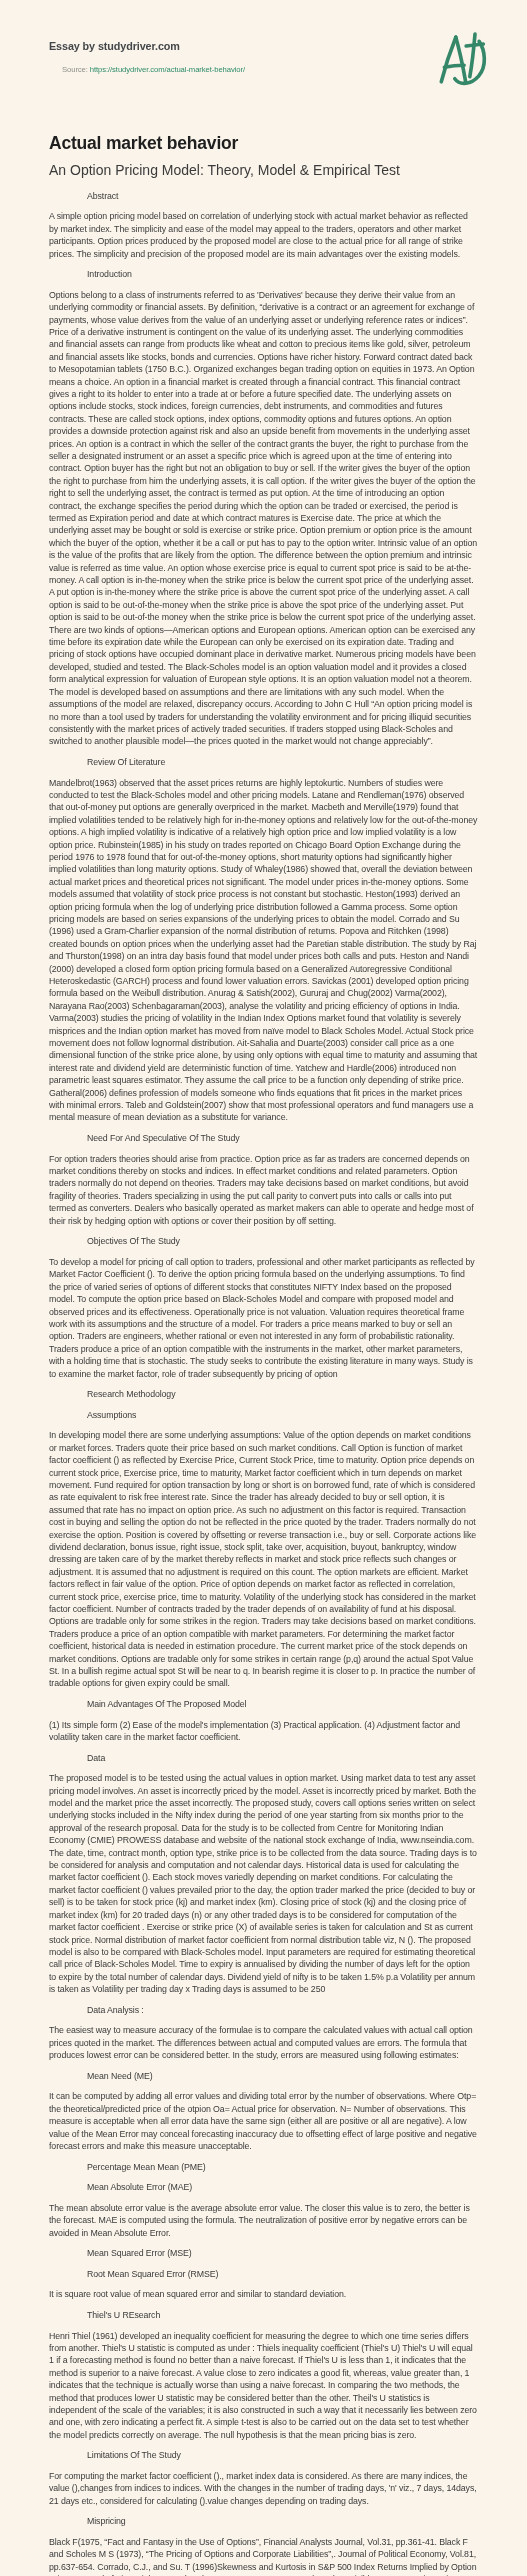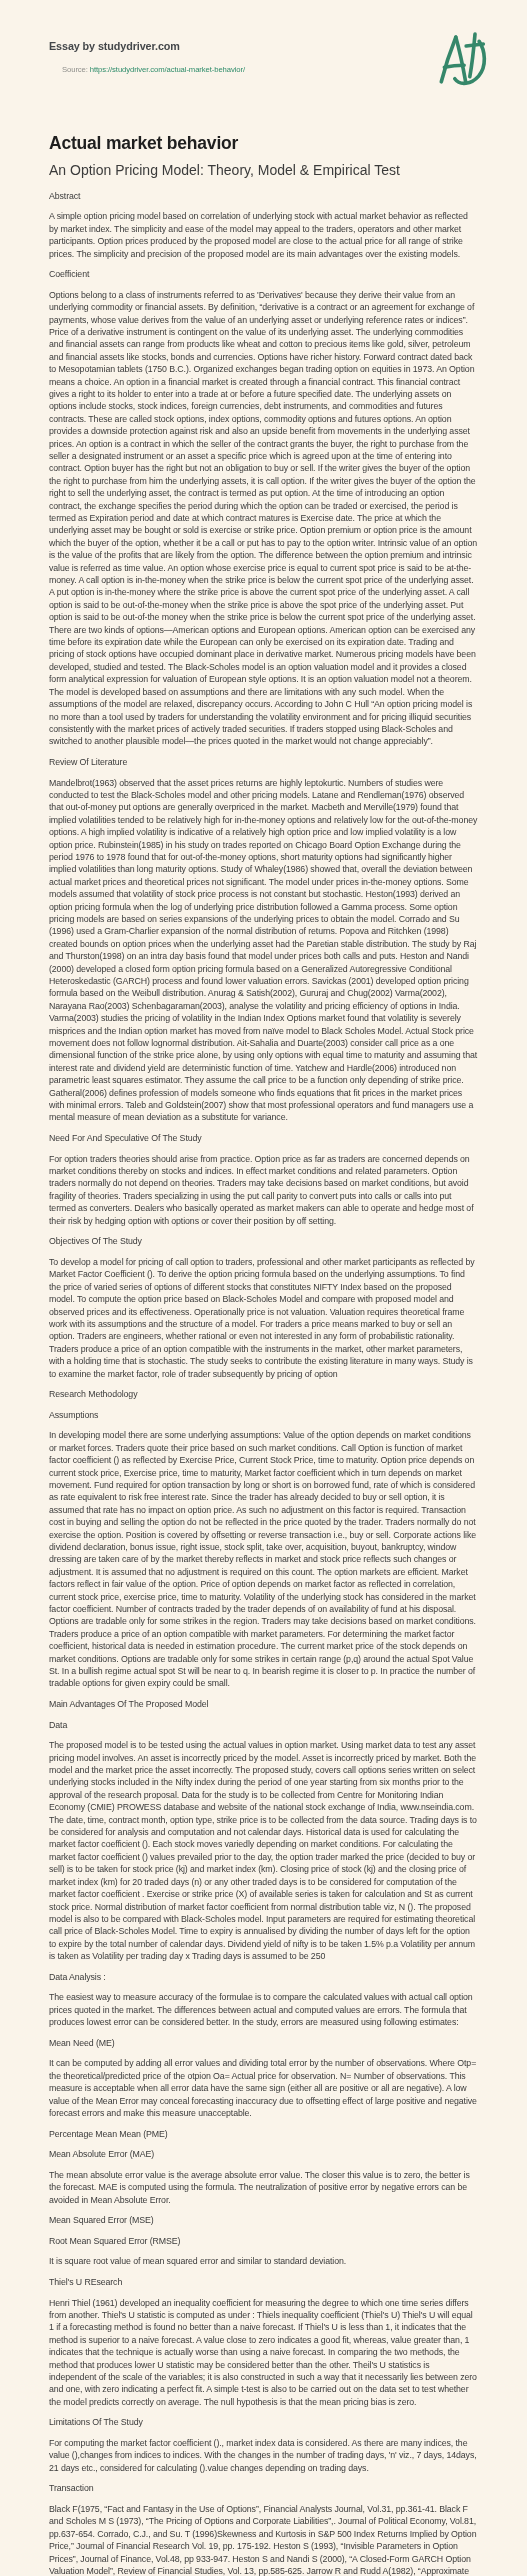--- a/index.html
+++ b/index.html
@@ -59,20 +59,21 @@
   .article p{
     width:429px;
     font-size:8.8px;
     line-height:12.4px;
     letter-spacing:-0.1px;
     margin:0 0 8.2px 0;
     color:#3b3b3b;
   }
   .article p.heading{
     margin-top:0;
+    margin-left:38px;
   }
 </style>
 </head>
 <body>
 
 <div class="page">
 
   <div class="header">
     <p class="brand">Essay by studydriver.com</p>
     <p class="source-line"><span>Source:</span> <a href="#">https://studydriver.com/actual-market-behavior/</a></p>
@@ -89,46 +90,47 @@
       </svg>
     </div>
   </div>
 
   <h1 class="title">Actual market behavior</h1>
   <p class="subtitle">An Option Pricing Model: Theory, Model &amp; Empirical Test</p>
 
   <div class="article" id="article-blocks">
       <p class="heading">Abstract</p>
       <p class="paragraph">A simple option pricing model based on correlation of underlying stock with actual market behavior as reflected by market index. The simplicity and ease of the model may appeal to the traders, operators and other market participants. Option prices produced by the proposed model are close to the actual price for all range of strike prices. The simplicity and precision of the proposed model are its main advantages over the existing models.</p>
-      <p class="heading">Coefficient</p>
+      <p class="heading">Introduction</p>
       <p class="paragraph">Options belong to a class of instruments referred to as 'Derivatives' because they derive their value from an underlying commodity or financial assets. By definition, “derivative is a contract or an agreement for exchange of payments, whose value derives from the value of an underlying asset or underlying reference rates or indices”. Price of a derivative instrument is contingent on the value of its underlying asset. The underlying commodities and financial assets can range from products like wheat and cotton to precious items like gold, silver, petroleum and financial assets like stocks, bonds and currencies. Options have richer history. Forward contract dated back to Mesopotamian tablets (1750 B.C.). Organized exchanges began trading option on equities in 1973. An Option means a choice. An option in a financial market is created through a financial contract. This financial contract gives a right to its holder to enter into a trade at or before a future specified date. The underlying assets on options include stocks, stock indices, foreign currencies, debt instruments, and commodities and futures contracts. These are called stock options, index options, commodity options and futures options. An option provides a downside protection against risk and also an upside benefit from movements in the underlying asset prices. An option is a contract in which the seller of the contract grants the buyer, the right to purchase from the seller a designated instrument or an asset a specific price which is agreed upon at the time of entering into contract. Option buyer has the right but not an obligation to buy or sell. If the writer gives the buyer of the option the right to purchase from him the underlying assets, it is call option. If the writer gives the buyer of the option the right to sell the underlying asset, the contract is termed as put option. At the time of introducing an option contract, the exchange specifies the period during which the option can be traded or exercised, the period is termed as Expiration period and date at which contract matures is Exercise date. The price at which the underlying asset may be bought or sold is exercise or strike price. Option premium or option price is the amount which the buyer of the option, whether it be a call or put has to pay to the option writer. Intrinsic value of an option is the value of the profits that are likely from the option. The difference between the option premium and intrinsic value is referred as time value. An option whose exercise price is equal to current spot price is said to be at-the-money. A call option is in-the-money when the strike price is below the current spot price of the underlying asset. A put option is in-the-money where the strike price is above the current spot price of the underlying asset. A call option is said to be out-of-the-money when the strike price is above the spot price of the underlying asset. Put option is said to be out-of-the money when the strike price is below the current spot price of the underlying asset. There are two kinds of options—American options and European options. American option can be exercised any time before its expiration date while the European can only be exercised on its expiration date. Trading and pricing of stock options have occupied dominant place in derivative market. Numerous pricing models have been developed, studied and tested. The Black-Scholes model is an option valuation model and it provides a closed form analytical expression for valuation of European style options. It is an option valuation model not a theorem. The model is developed based on assumptions and there are limitations with any such model. When the assumptions of the model are relaxed, discrepancy occurs. According to John C Hull “An option pricing model is no more than a tool used by traders for understanding the volatility environment and for pricing illiquid securities consistently with the market prices of actively traded securities. If traders stopped using Black-Scholes and switched to another plausible model—the prices quoted in the market would not change appreciably”.</p>
       <p class="heading">Review Of Literature</p>
       <p class="paragraph">Mandelbrot(1963) observed that the asset prices returns are highly leptokurtic. Numbers of studies were conducted to test the Black-Scholes model and other pricing models. Latane and Rendleman(1976) observed that out-of-money put options are generally overpriced in the market. Macbeth and Merville(1979) found that implied volatilities tended to be relatively high for in-the-money options and relatively low for the out-of-the-money options. A high implied volatility is indicative of a relatively high option price and low implied volatility is a low option price. Rubinstein(1985) in his study on trades reported on Chicago Board Option Exchange during the period 1976 to 1978 found that for out-of-the-money options, short maturity options had significantly higher implied volatilities than long maturity options. Study of Whaley(1986) showed that, overall the deviation between actual market prices and theoretical prices not significant. The model under prices in-the-money options. Some models assumed that volatility of stock price process is not constant but stochastic. Heston(1993) derived an option pricing formula when the log of underlying price distribution followed a Gamma process. Some option pricing models are based on series expansions of the underlying prices to obtain the model. Corrado and Su (1996) used a Gram-Charlier expansion of the normal distribution of returns. Popova and Ritchken (1998) created bounds on option prices when the underlying asset had the Paretian stable distribution. The study by Raj and Thurston(1998) on an intra day basis found that model under prices both calls and puts. Heston and Nandi (2000) developed a closed form option pricing formula based on a Generalized Autoregressive Conditional Heteroskedastic (GARCH) process and found lower valuation errors. Savickas (2001) developed option pricing formula based on the Weibull distribution. Anurag &amp; Satish(2002), Gururaj and Chug(2002) Varma(2002), Narayana Rao(2003) Schenbagaraman(2003), analyse the volatility and pricing efficiency of options in India. Varma(2003) studies the pricing of volatility in the Indian Index Options market found that volatility is severely misprices and the Indian option market has moved from naïve model to Black Scholes Model. Actual Stock price movement does not follow lognormal distribution. Ait-Sahalia and Duarte(2003) consider call price as a one dimensional function of the strike price alone, by using only options with equal time to maturity and assuming that interest rate and dividend yield are deterministic function of time. Yatchew and Hardle(2006) introduced non parametric least squares estimator. They assume the call price to be a function only depending of strike price. Gatheral(2006) defines profession of models someone who finds equations that fit prices in the market prices with minimal errors. Taleb and Goldstein(2007) show that most professional operators and fund managers use a mental measure of mean deviation as a substitute for variance.</p>
       <p class="heading">Need For And Speculative Of The Study</p>
       <p class="paragraph">For option traders theories should arise from practice. Option price as far as traders are concerned depends on market conditions thereby on stocks and indices. In effect market conditions and related parameters. Option traders normally do not depend on theories. Traders may take decisions based on market conditions, but avoid fragility of theories. Traders specializing in using the put call parity to convert puts into calls or calls into put termed as converters. Dealers who basically operated as market makers can able to operate and hedge most of their risk by hedging option with options or cover their position by off setting.</p>
       <p class="heading">Objectives Of The Study</p>
       <p class="paragraph">To develop a model for pricing of call option to traders, professional and other market participants as reflected by Market Factor Coefficient (). To derive the option pricing formula based on the underlying assumptions. To find the price of varied series of options of different stocks that constitutes NIFTY Index based on the proposed model. To compute the option price based on Black-Scholes Model and compare with proposed model and observed prices and its effectiveness. Operationally price is not valuation. Valuation requires theoretical frame work with its assumptions and the structure of a model. For traders a price means marked to buy or sell an option. Traders are engineers, whether rational or even not interested in any form of probabilistic rationality. Traders produce a price of an option compatible with the instruments in the market, other market parameters, with a holding time that is stochastic. The study seeks to contribute the existing literature in many ways. Study is to examine the market factor, role of trader subsequently by pricing of option</p>
       <p class="heading">Research Methodology</p>
       <p class="heading">Assumptions</p>
       <p class="paragraph">In developing model there are some underlying assumptions: Value of the option depends on market conditions or market forces. Traders quote their price based on such market conditions. Call Option is function of market factor coefficient () as reflected by Exercise Price, Current Stock Price, time to maturity. Option price depends on current stock price, Exercise price, time to maturity, Market factor coefficient which in turn depends on market movement. Fund required for option transaction by long or short is on borrowed fund, rate of which is considered as rate equivalent to risk free interest rate. Since the trader has already decided to buy or sell option, it is assumed that rate has no impact on option price. As such no adjustment on this factor is required. Transaction cost in buying and selling the option do not be reflected in the price quoted by the trader. Traders normally do not exercise the option. Position is covered by offsetting or reverse transaction i.e., buy or sell. Corporate actions like dividend declaration, bonus issue, right issue, stock split, take over, acquisition, buyout, bankruptcy, window dressing are taken care of by the market thereby reflects in market and stock price reflects such changes or adjustment. It is assumed that no adjustment is required on this count. The option markets are efficient. Market factors reflect in fair value of the option. Price of option depends on market factor as reflected in correlation, current stock price, exercise price, time to maturity. Volatility of the underlying stock has considered in the market factor coefficient. Number of contracts traded by the trader depends of on availability of fund at his disposal. Options are tradable only for some strikes in the region. Traders may take decisions based on market conditions. Traders produce a price of an option compatible with market parameters. For determining the market factor coefficient, historical data is needed in estimation procedure. The current market price of the stock depends on market conditions. Options are tradable only for some strikes in certain range (p,q) around the actual Spot Value St. In a bullish regime actual spot St will be near to q. In bearish regime it is closer to p. In practice the number of tradable options for given expiry could be small.</p>
       <p class="heading">Main Advantages Of The Proposed Model</p>
+      <p class="paragraph">(1) Its simple form (2) Ease of the model's implementation (3) Practical application. (4) Adjustment factor and volatility taken care in the market factor coefficient.</p>
       <p class="heading">Data</p>
       <p class="paragraph">The proposed model is to be tested using the actual values in option market. Using market data to test any asset pricing model involves. An asset is incorrectly priced by the model. Asset is incorrectly priced by market. Both the model and the market price the asset incorrectly. The proposed study, covers call options series written on select underlying stocks included in the Nifty index during the period of one year starting from six months prior to the approval of the research proposal. Data for the study is to be collected from Centre for Monitoring Indian Economy (CMIE) PROWESS database and website of the national stock exchange of India, www.nseindia.com. The date, time, contract month, option type, strike price is to be collected from the data source. Trading days is to be considered for analysis and computation and not calendar days. Historical data is used for calculating the market factor coefficient (). Each stock moves variedly depending on market conditions. For calculating the market factor coefficient () values prevailed prior to the day, the option trader marked the price (decided to buy or sell) is to be taken for stock price (kj) and market index (km). Closing price of stock (kj) and the closing price of market index (km) for 20 traded days (n) or any other traded days is to be considered for computation of the market factor coefficient . Exercise or strike price (X) of available series is taken for calculation and St as current stock price. Normal distribution of market factor coefficient from normal distribution table viz, N (). The proposed model is also to be compared with Black-Scholes model. Input parameters are required for estimating theoretical call price of Black-Scholes Model. Time to expiry is annualised by dividing the number of days left for the option to expire by the total number of calendar days. Dividend yield of nifty is to be taken 1.5% p.a Volatility per annum is taken as Volatility per trading day x Trading days is assumed to be 250</p>
       <p class="heading">Data Analysis :</p>
       <p class="paragraph">The easiest way to measure accuracy of the formulae is to compare the calculated values with actual call option prices quoted in the market. The differences between actual and computed values are errors. The formula that produces lowest error can be considered better. In the study, errors are measured using following estimates:</p>
       <p class="heading">Mean Need (ME)</p>
       <p class="paragraph">It can be computed by adding all error values and dividing total error by the number of observations. Where Otp= the theoretical/predicted price of the otpion Oa= Actual price for observation. N= Number of observations. This measure is acceptable when all error data have the same sign (either all are positive or all are negative). A low value of the Mean Error may conceal forecasting inaccuracy due to offsetting effect of large positive and negative forecast errors and make this measure unacceptable.</p>
       <p class="heading">Percentage Mean Mean (PME)</p>
       <p class="heading">Mean Absolute Error (MAE)</p>
       <p class="paragraph">The mean absolute error value is the average absolute error value. The closer this value is to zero, the better is the forecast. MAE is computed using the formula. The neutralization of positive error by negative errors can be avoided in Mean Absolute Error.</p>
       <p class="heading">Mean Squared Error (MSE)</p>
       <p class="heading">Root Mean Squared Error (RMSE)</p>
       <p class="paragraph">It is square root value of mean squared error and similar to standard deviation.</p>
       <p class="heading">Thiel's U REsearch</p>
       <p class="paragraph">Henri Thiel (1961) developed an inequality coefficient for measuring the degree to which one time series differs from another. Thiel's U statistic is computed as under : Thiels inequality coefficient (Thiel's U) Thiel's U will equal 1 if a forecasting method is found no better than a naive forecast. If Thiel's U is less than 1, it indicates that the method is superior to a naive forecast. A value close to zero indicates a good fit, whereas, value greater than, 1 indicates that the technique is actually worse than using a naive forecast. In comparing the two methods, the method that produces lower U statistic may be considered better than the other. Theil's U statistics is independent of the scale of the variables; it is also constructed in such a way that it necessarily lies between zero and one, with zero indicating a perfect fit. A simple t-test is also to be carried out on the data set to test whether the model predicts correctly on average. The null hypothesis is that the mean pricing bias is zero.</p>
       <p class="heading">Limitations Of The Study</p>
       <p class="paragraph">For computing the market factor coefficient ()., market index data is considered. As there are many indices, the value (),changes from indices to indices. With the changes in the number of trading days, 'n' viz., 7 days, 14days, 21 days etc., considered for calculating ().value changes depending on trading days.</p>
-      <p class="heading">Transaction</p>
+      <p class="heading">Mispricing</p>
       <p class="paragraph">Black F(1975, “Fact and Fantasy in the Use of Options”, Financial Analysts Journal, Vol.31, pp.361-41. Black F and Scholes M S (1973), “The Pricing of Options and Corporate Liabilities”,. Journal of Political Economy, Vol.81, pp.637-654. Corrado, C.J., and Su. T (1996)Skewness and Kurtosis in S&amp;P 500 Index Returns Implied by Option Price,” Journal of Financial Research Vol. 19, pp. 175-192. Heston S (1993), “Invisible Parameters in Option Prices”, Journal of Finance, Vol.48, pp 933-947. Heston S and Nandi S (2000), “A Closed-Form GARCH Option Valuation Model”, Review of Financial Studies, Vol. 13, pp.585-625. Jarrow R and Rudd A(1982), “Approximate Option Valuation for Arbitrary Stochastic Processes”, Journal of Financial Economics, Vol. 10, pp. 347-369. Latane H Rendlemen R J (1976), “Standard Deviations of Stock Price Ratios Implied in Option Prices”, Journal of Finance, Vol. 31, pp-369-381. MacBeth J D and Merville L J (1979), “An Empirical Examination of the Black-Scholes Call Option Pricing Model”, Journal of Finance, Vol.34, pp. 1173-1186. Mandelbrot B B (1963), “The Variation of Certain Speculative Prices,” Journal of Business, Vol.36, pp. 394-419.” Popova I and Ritchken P (1998), “On Bounding Option Prices in Paretian Stable Markets”, Journal of Derivatives, Vol.5, pp.32-43. Raj M and Thurston, D C, (1998), “Transaction Data Examination of the Effectiveness of the Black-Scholes Model for Option Pricing Options on Nikkei Index Futures”, Journal of Financial and Strategic Decisions Vol.11, No.1 Rubinstein M(1995), As Simple as One, Two, Three”, Risk, Vol.8, pp.44-47 “Non-parametric Test of Alternative Option Pricing Models using all Reported trades and Quotes on the 30 Most Active CBOE Option Classes From August 23, 1976 Through August 31, 1973”, Journal of Finance, Vol.40, No.2, 445-480. Savickas. R (2001), “A simple option pricing formula” https://ssrn.com/abstract-265854 Thiel.H (1961), Economic Forecast and Policy, 2nd Revised Edition, North Holland Publishing Co., Amsterdam. Taleb.N. (2007): “Scale-Invariance in Practice: some questions and workable Patches”, working paper. Thorp. E.O. (2007): “ Edward Thorp on Gambling and Trading”, in Hang (2007). Varma, V R (2003), “Mispricing of Volatility in the Indian Index Option Market”, working paper, IIM Ahmedabad. Whaley, R (1986), “Valuation of American future Options: Theory and Empirical Tests”, Journal of Finance, Vol.41, 127-150. REsearch Proposal to Ph. D IN FINANCIAL Management</p>
     </div>
 
 </div>
 
 
 </body></html>

